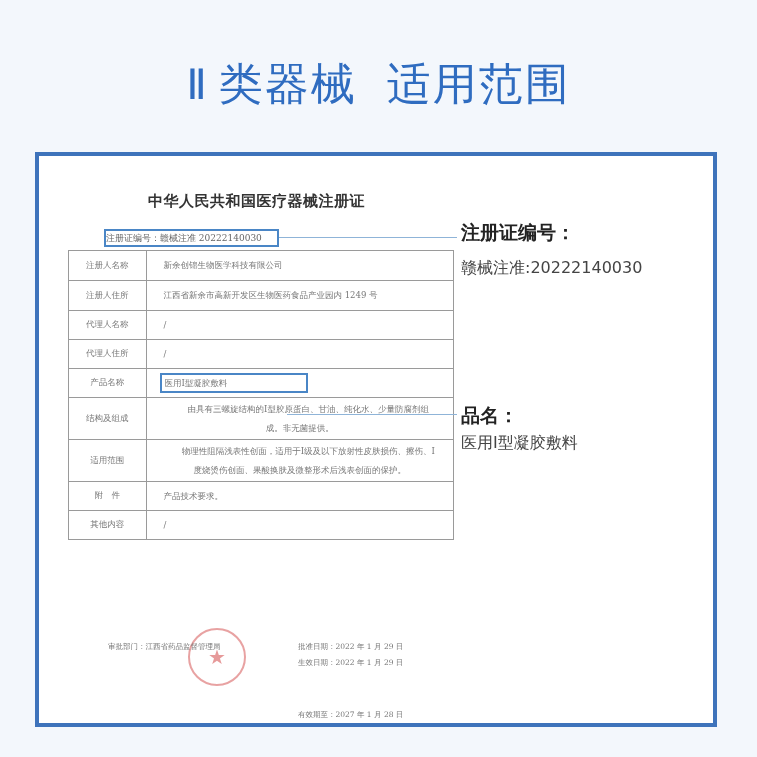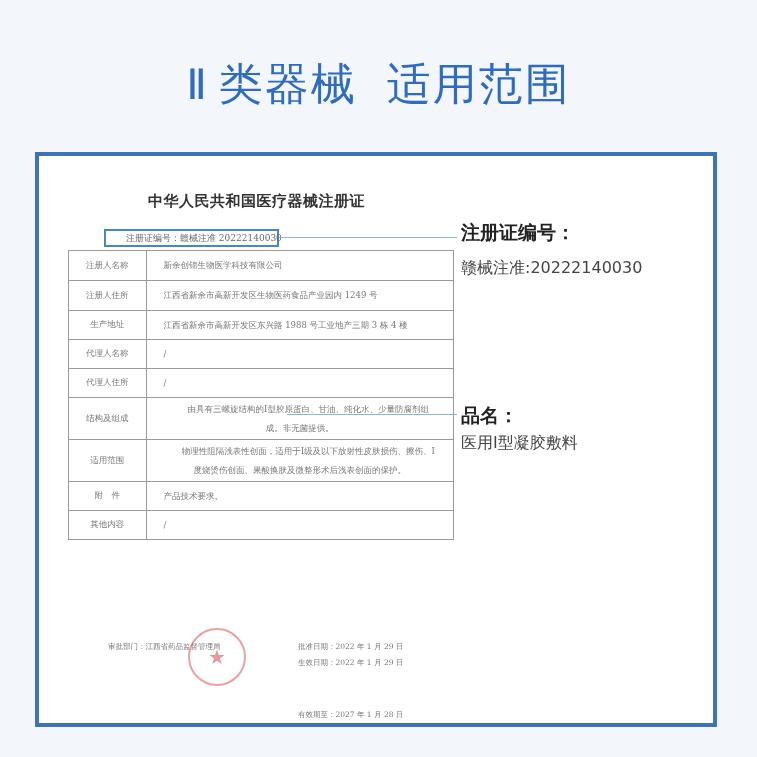--- a/index.html
+++ b/index.html
@@ -22,21 +22,21 @@
   }
   .cert-title {
     position: absolute; left: 148px; top: 192px;
     font-family: "DejaVu Serif", "Liberation Serif", serif;
     font-size: 15px; color: #333; font-weight: bold; letter-spacing: 0.5px;
   }
   .reg-no-box {
     position: absolute; left: 104px; top: 229px; width: 175px; height: 18px;
     border: 2px solid #4a86c6; background: #fff;
     font-family: "DejaVu Serif", serif; font-size: 9px; color: #666;
-    line-height: 14px; padding-left: 20px; white-space: nowrap;
+    line-height: 14px; padding-left: 0; white-space: nowrap;
   }
   .callout-line { position: absolute; height: 1px; background: #8fb4d8; }
   table.cert {
     position: absolute; left: 68px; top: 250px; width: 386px;
     border-collapse: collapse;
     font-family: "DejaVu Serif", "Liberation Serif", serif;
     font-size: 8.5px; color: #777;
   }
   table.cert td { border: 1px solid #9a9a9a; padding: 0 17px; vertical-align: middle; }
   table.cert td.label { width: 67px; text-align: center; white-space: nowrap; }
@@ -81,30 +81,32 @@
   <tbody>
       <tr class="h30">
     <td class="label">注册人名称</td>
     <td class="value">新余创锦生物医学科技有限公司</td>
   </tr>
   <tr class="h30">
     <td class="label">注册人住所</td>
     <td class="value">江西省新余市高新开发区生物医药食品产业园内 1249 号</td>
   </tr>
   <tr class="h29">
-    <td class="label">生产地址</td>
-    <td class="value">江西省新余市高新开发区东兴路 1988 号工业地产三期 3 栋 4 楼</td>
-  </tr>
-  <tr class="h29">
     <td class="label">代理人名称</td>
     <td class="value">/</td>
   </tr>
   <tr class="h29">
     <td class="label">代理人住所</td>
     <td class="value">/</td>
+  </tr>
+  <tr class="h29">
+    <td class="label">产品名称</td>
+    <td class="value">
+      <span class="product-box">医用Ⅰ型凝胶敷料</span>
+    </td>
   </tr>
   <tr class="h42">
     <td class="label">结构及组成</td>
     <td class="value indent">由具有三螺旋结构的Ⅰ型胶原蛋白、甘油、纯化水、少量防腐剂组成。非无菌提供。</td>
   </tr>
   <tr class="h42">
     <td class="label">适用范围</td>
     <td class="value indent">物理性阻隔浅表性创面，适用于Ⅰ级及以下放射性皮肤损伤、擦伤、Ⅰ度烧烫伤创面、果酸换肤及微整形术后浅表创面的保护。</td>
   </tr>
   <tr class="h29">

